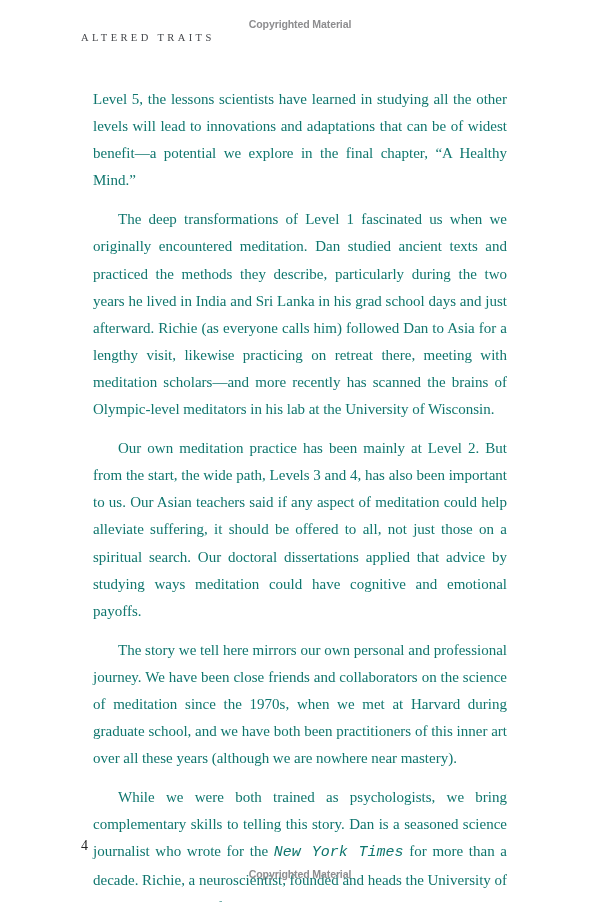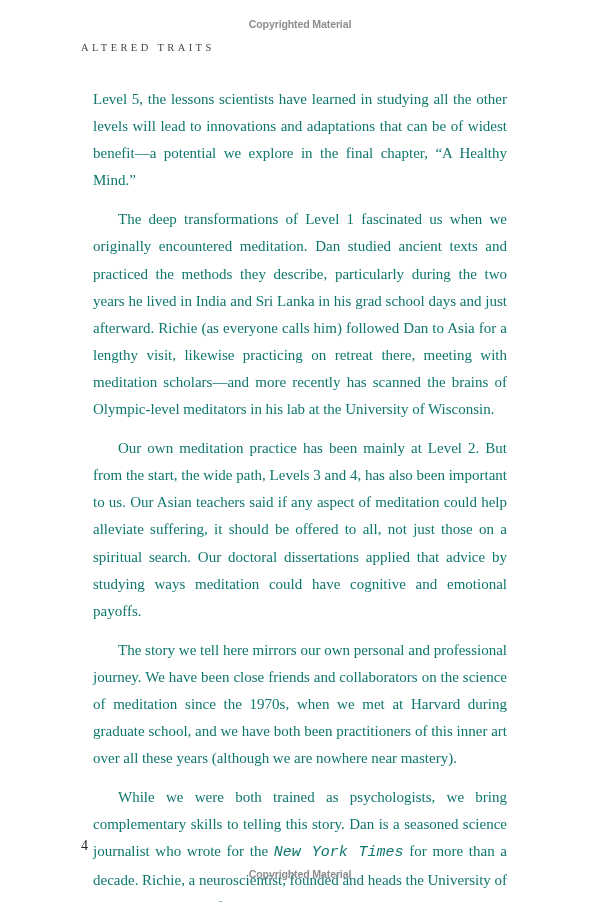--- a/index.html
+++ b/index.html
@@ -35,21 +35,21 @@
     color: #8d8d8f;
     transform: scaleX(0.92);
   }
   .watermark-top { top: 18px; }
   .watermark-bottom { top: 868px; }
 
   
   .running-head {
     position: absolute;
     left: 81px;
-    top: 42px;
+    top: 32px;
     font-family: "Liberation Serif", "DejaVu Serif", serif;
     font-size: 10.5px;
     letter-spacing: 3.4px;
     color: #44464a;
     white-space: nowrap;
   }
 
   
   .text-block {
     position: absolute;

